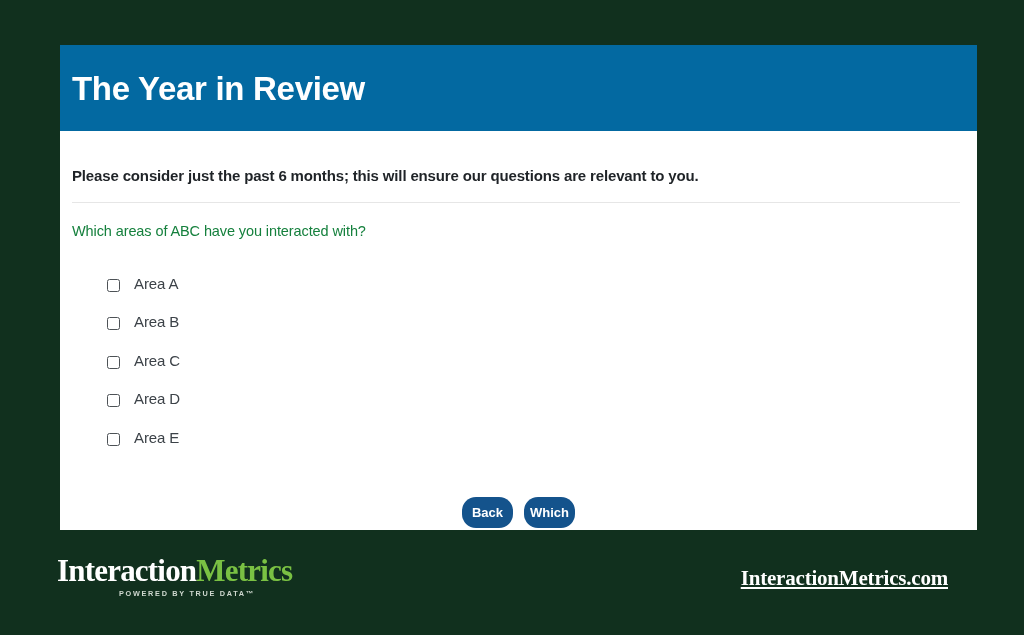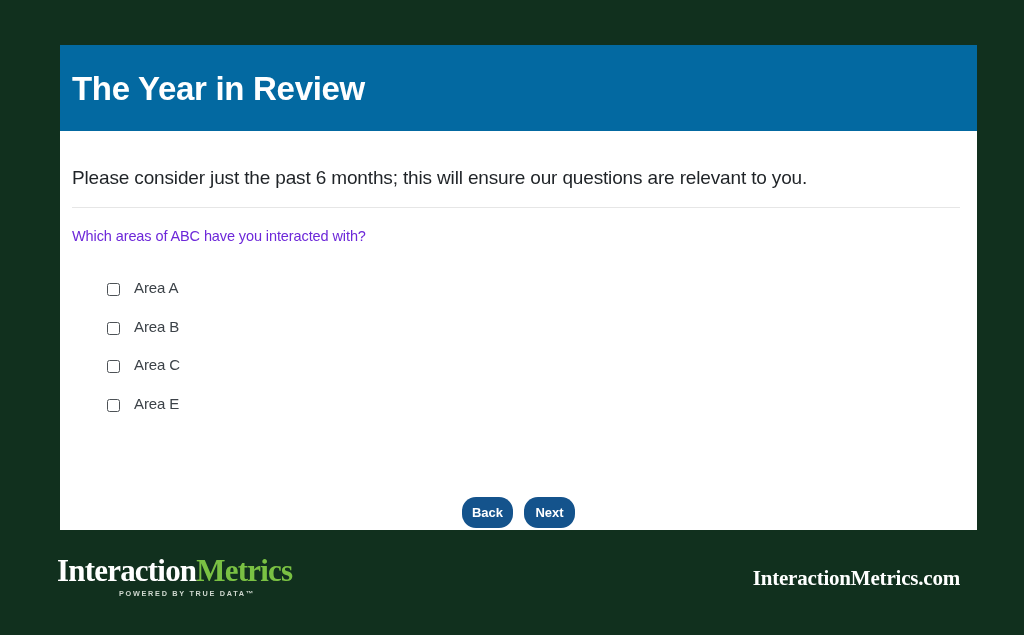--- a/index.html
+++ b/index.html
@@ -51,38 +51,38 @@
 
   .survey-body {
     box-sizing: border-box;
     padding: 0 18px 0 12px;
     height: 399px;
     position: relative;
   }
 
   .instruction {
     margin-top: 36px;
-    font-size: 19px;
-    font-weight: normal;
+    font-size: 15px;
+    font-weight: bold;
     color: #1f2327;
     letter-spacing: -0.15px;
     line-height: 1.2;
   }
 
   .divider {
     margin-top: 17px;
     height: 1px;
     background: #e6e6e6;
     width: 888px;
   }
 
   .question {
     margin-top: 20px;
     font-size: 14.5px;
-    color: #6d28d9;
+    color: #15803d;
     letter-spacing: -0.1px;
   }
 
   .options {
     margin-top: 14px;
     padding-left: 35px;
   }
   .option-row {
     display: flex;
     align-items: flex-end;
@@ -158,28 +158,29 @@
     margin-left: 62px;
     font-size: 7.3px;
     font-weight: bold;
     letter-spacing: 1.7px;
     color: #cfd8cf;
     white-space: nowrap;
   }
 
   .footer-url {
     position: absolute;
-    right: 64px;
+    right: 76px;
     top: 36px;
     font-family: "Liberation Serif", serif;
     font-size: 21px;
     font-weight: bold;
     color: #ffffff;
     letter-spacing: -0.2px;
     white-space: nowrap;
+    text-decoration: underline;
   }
 </style>
 </head>
 <body>
 
 <div class="slide">
 
   <div class="survey-card">
 
     <div class="survey-header">
@@ -204,31 +205,35 @@
         <div class="option-row">
           <span class="checkbox"></span>
           <span class="option-label">Area B</span>
         </div>
 
         <div class="option-row">
           <span class="checkbox"></span>
           <span class="option-label">Area C</span>
         </div>
 
+        <div class="option-row">
+          <span class="checkbox"></span>
+          <span class="option-label">Area D</span>
+        </div>
 
         <div class="option-row">
           <span class="checkbox"></span>
           <span class="option-label">Area E</span>
         </div>
 
       </div>
 
       <div class="button-row">
         <button class="nav-button">Back</button>
-        <button class="nav-button">Next</button>
+        <button class="nav-button">Which</button>
       </div>
 
     </div>
   </div>
 
   <div class="footer">
 
     <div class="logo">
       <div class="logo-wordmark"><span class="logo-part-1">Interaction</span><span class="logo-part-2">Metrics</span></div>
       <div class="logo-tagline">POWERED BY TRUE DATA™</div>

